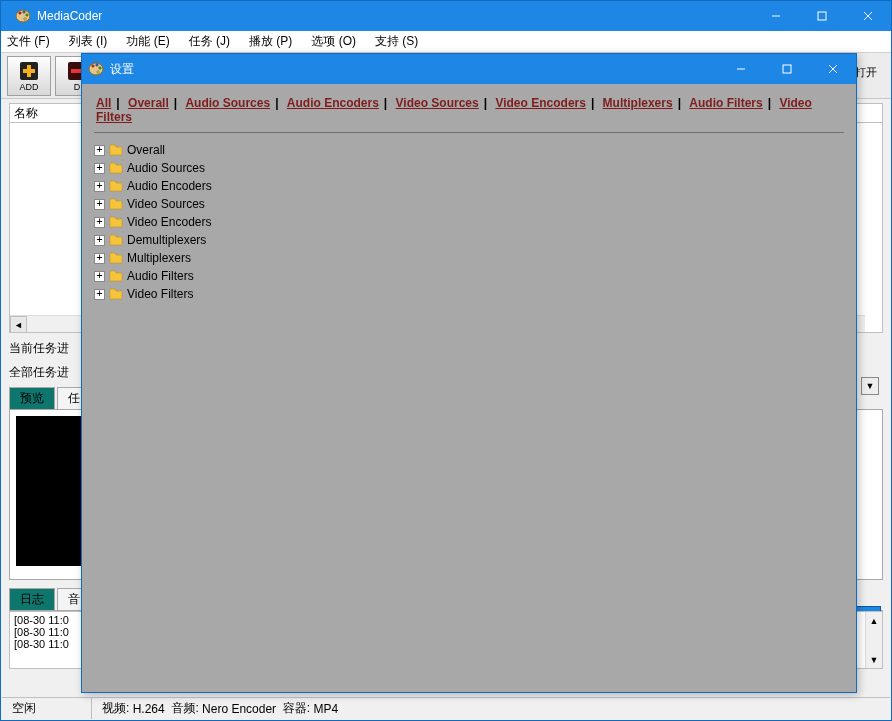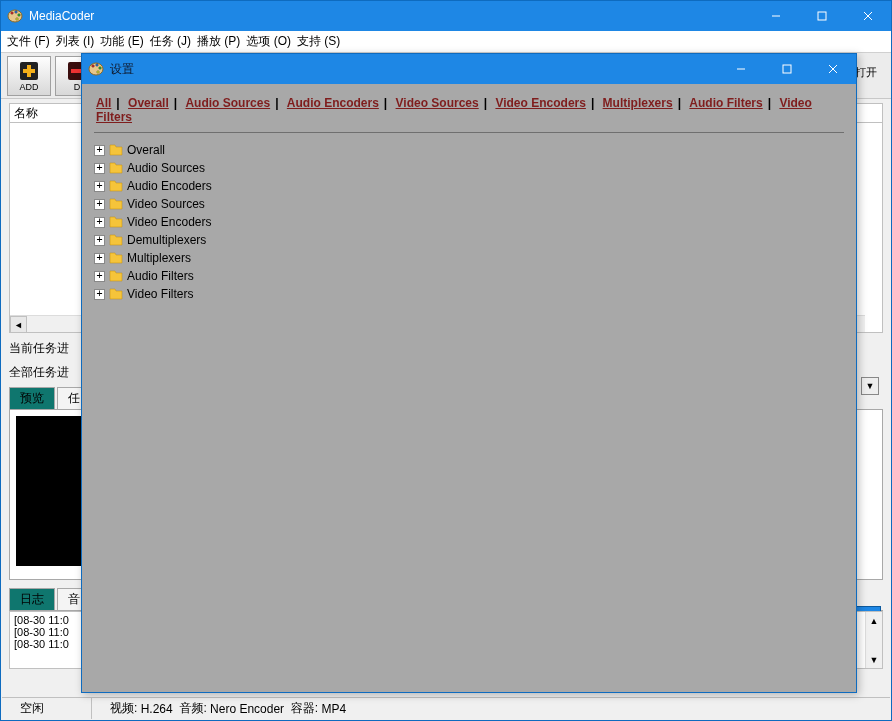--- a/index.html
+++ b/index.html
@@ -1,28 +1,28 @@
 <!DOCTYPE html>
 <html><head>
 <meta charset="utf-8">
 <style>
 * { box-sizing: border-box; margin: 0; padding: 0; }
 body { font-family: "Microsoft YaHei", "Segoe UI", Tahoma, sans-serif; font-size: 12px; background: #fff; width: 892px; height: 721px; overflow: hidden; position: relative; }
 
 
 .main-window { width: 892px; height: 721px; border: 1px solid #0e6bbf; position: relative; background: #f0f0f0; }
-.titlebar { height: 30px; background: #1e87e5; display: flex; align-items: center; padding-left: 6px; color: #fff; }
+.titlebar { height: 30px; background: #1e87e5; display: flex; align-items: center; padding-left: 14px; color: #fff; }
 .titlebar .app-icon { width: 16px; height: 16px; margin-right: 6px; }
 .titlebar-text { flex: 1; font-size: 12px; }
 .winbtns { display: flex; height: 100%; }
 .winbtn { width: 46px; display: flex; align-items: center; justify-content: center; color: #fff; }
 .winbtn.close { background: transparent; }
 .winbtn svg { width: 10px; height: 10px; }
 
-.menubar { height: 22px; background: #fff; border-bottom: 1px solid #d0d0d0; display: flex; align-items: center; padding-left: 6px; gap: 6px; font-size: 12px; }
+.menubar { height: 22px; background: #fff; border-bottom: 1px solid #d0d0d0; display: flex; align-items: center; padding-left: 6px; gap: 19px; font-size: 12px; }
 .menubar span { cursor: default; }
 
 .toolbar { height: 46px; background: #ececec; border-bottom: 1px solid #c8c8c8; display: flex; align-items: center; padding: 2px 6px; gap: 4px; }
 .tbtn { width: 44px; height: 40px; border: 1px solid #a0a0a0; background: linear-gradient(#fefefe,#d8d8d8); display: flex; flex-direction: column; align-items: center; justify-content: center; font-size: 9px; }
 .tbtn .ticon { width: 22px; height: 22px; }
 .toolbar-right-label { position: absolute; right: 14px; top: 64px; font-size: 11px; }
 
 .content-area { padding: 4px 8px; }
 .col-header-row { height: 20px; border: 1px solid #c0c0c0; background: #fff; display: flex; align-items: center; padding-left: 4px; font-size: 12px; }
 .file-list { height: 210px; border: 1px solid #c0c0c0; border-top: none; background: #fff; position: relative; }
@@ -37,27 +37,27 @@
 .preview-inner { width: 240px; height: 150px; background: #000; }
 
 .log-tabstrip { margin-top: 8px; display: flex; border-bottom: 1px solid #a8a8a8; font-size: 12px; }
 .log-right-btn { position: absolute; right: 10px; bottom: 94px; height: 20px; background: #1e87e5; color: #fff; padding: 0 6px; font-size: 11px; display: flex; align-items: center; border: 1px solid #0d5a9e; }
 .log-box { height: 58px; border: 1px solid #c0c0c0; background: #fff; font-size: 11px; padding: 2px 4px; overflow: hidden; position: relative; }
 .log-line { white-space: nowrap; }
 .log-scroll { position: absolute; right: 0; top: 0; bottom: 0; width: 17px; background: #f0f0f0; border-left: 1px solid #dcdcdc; display: flex; flex-direction: column; justify-content: space-between; }
 .log-scroll div { height: 17px; display: flex; align-items: center; justify-content: center; font-size: 9px; }
 
 .statusbar { position: absolute; left: 1px; right: 1px; bottom: 1px; height: 22px; background: #f0f0f0; border-top: 1px solid #c0c0c0; display: flex; align-items: center; font-size: 12px; }
-.statusbar .cell { border-right: 1px solid #c0c0c0; padding: 0 18px; height: 100%; display: flex; align-items: center; }
+.statusbar .cell { border-right: 1px solid #c0c0c0; padding: 0 10px; height: 100%; display: flex; align-items: center; }
 
 .right-dropdown { position: absolute; right: 12px; top: 376px; width: 18px; height: 18px; border: 1px solid #888; background: #eee; display: flex; align-items: center; justify-content: center; font-size: 9px; }
 
 
 .modal { position: absolute; left: 80px; top: 52px; width: 776px; height: 640px; border: 1px solid #0e6bbf; background: #a8a8a8; box-shadow: 2px 2px 8px rgba(0,0,0,0.25); display: flex; flex-direction: column; }
-.modal-titlebar { height: 30px; background: #1e87e5; display: flex; align-items: center; padding-left: 6px; color: #0f172a; }
+.modal-titlebar { height: 30px; background: #1e87e5; display: flex; align-items: center; padding-left: 6px; color: #ffffff; }
 .modal-titlebar .app-icon { width: 16px; height: 16px; margin-right: 6px; }
 .modal-links { padding: 12px 14px 6px 14px; font-size: 12px; }
 .modal-links a { color: #7f1d1d; font-weight: bold; text-decoration: underline; }
 .modal-links .sep { margin: 0 5px; font-weight: bold; }
 .modal-hr { border: none; border-top: 1px solid #6f6f6f; margin: 2px 12px 8px 12px; }
 .tree { padding: 0 12px; font-size: 12px; }
 .tree-row { display: flex; align-items: center; height: 18px; gap: 4px; }
 .expander { width: 11px; height: 11px; border: 1px solid #888; background: #fff; display: flex; align-items: center; justify-content: center; font-size: 10px; line-height: 1; font-family: monospace; }
 .folder-icon { width: 14px; height: 12px; }
 

